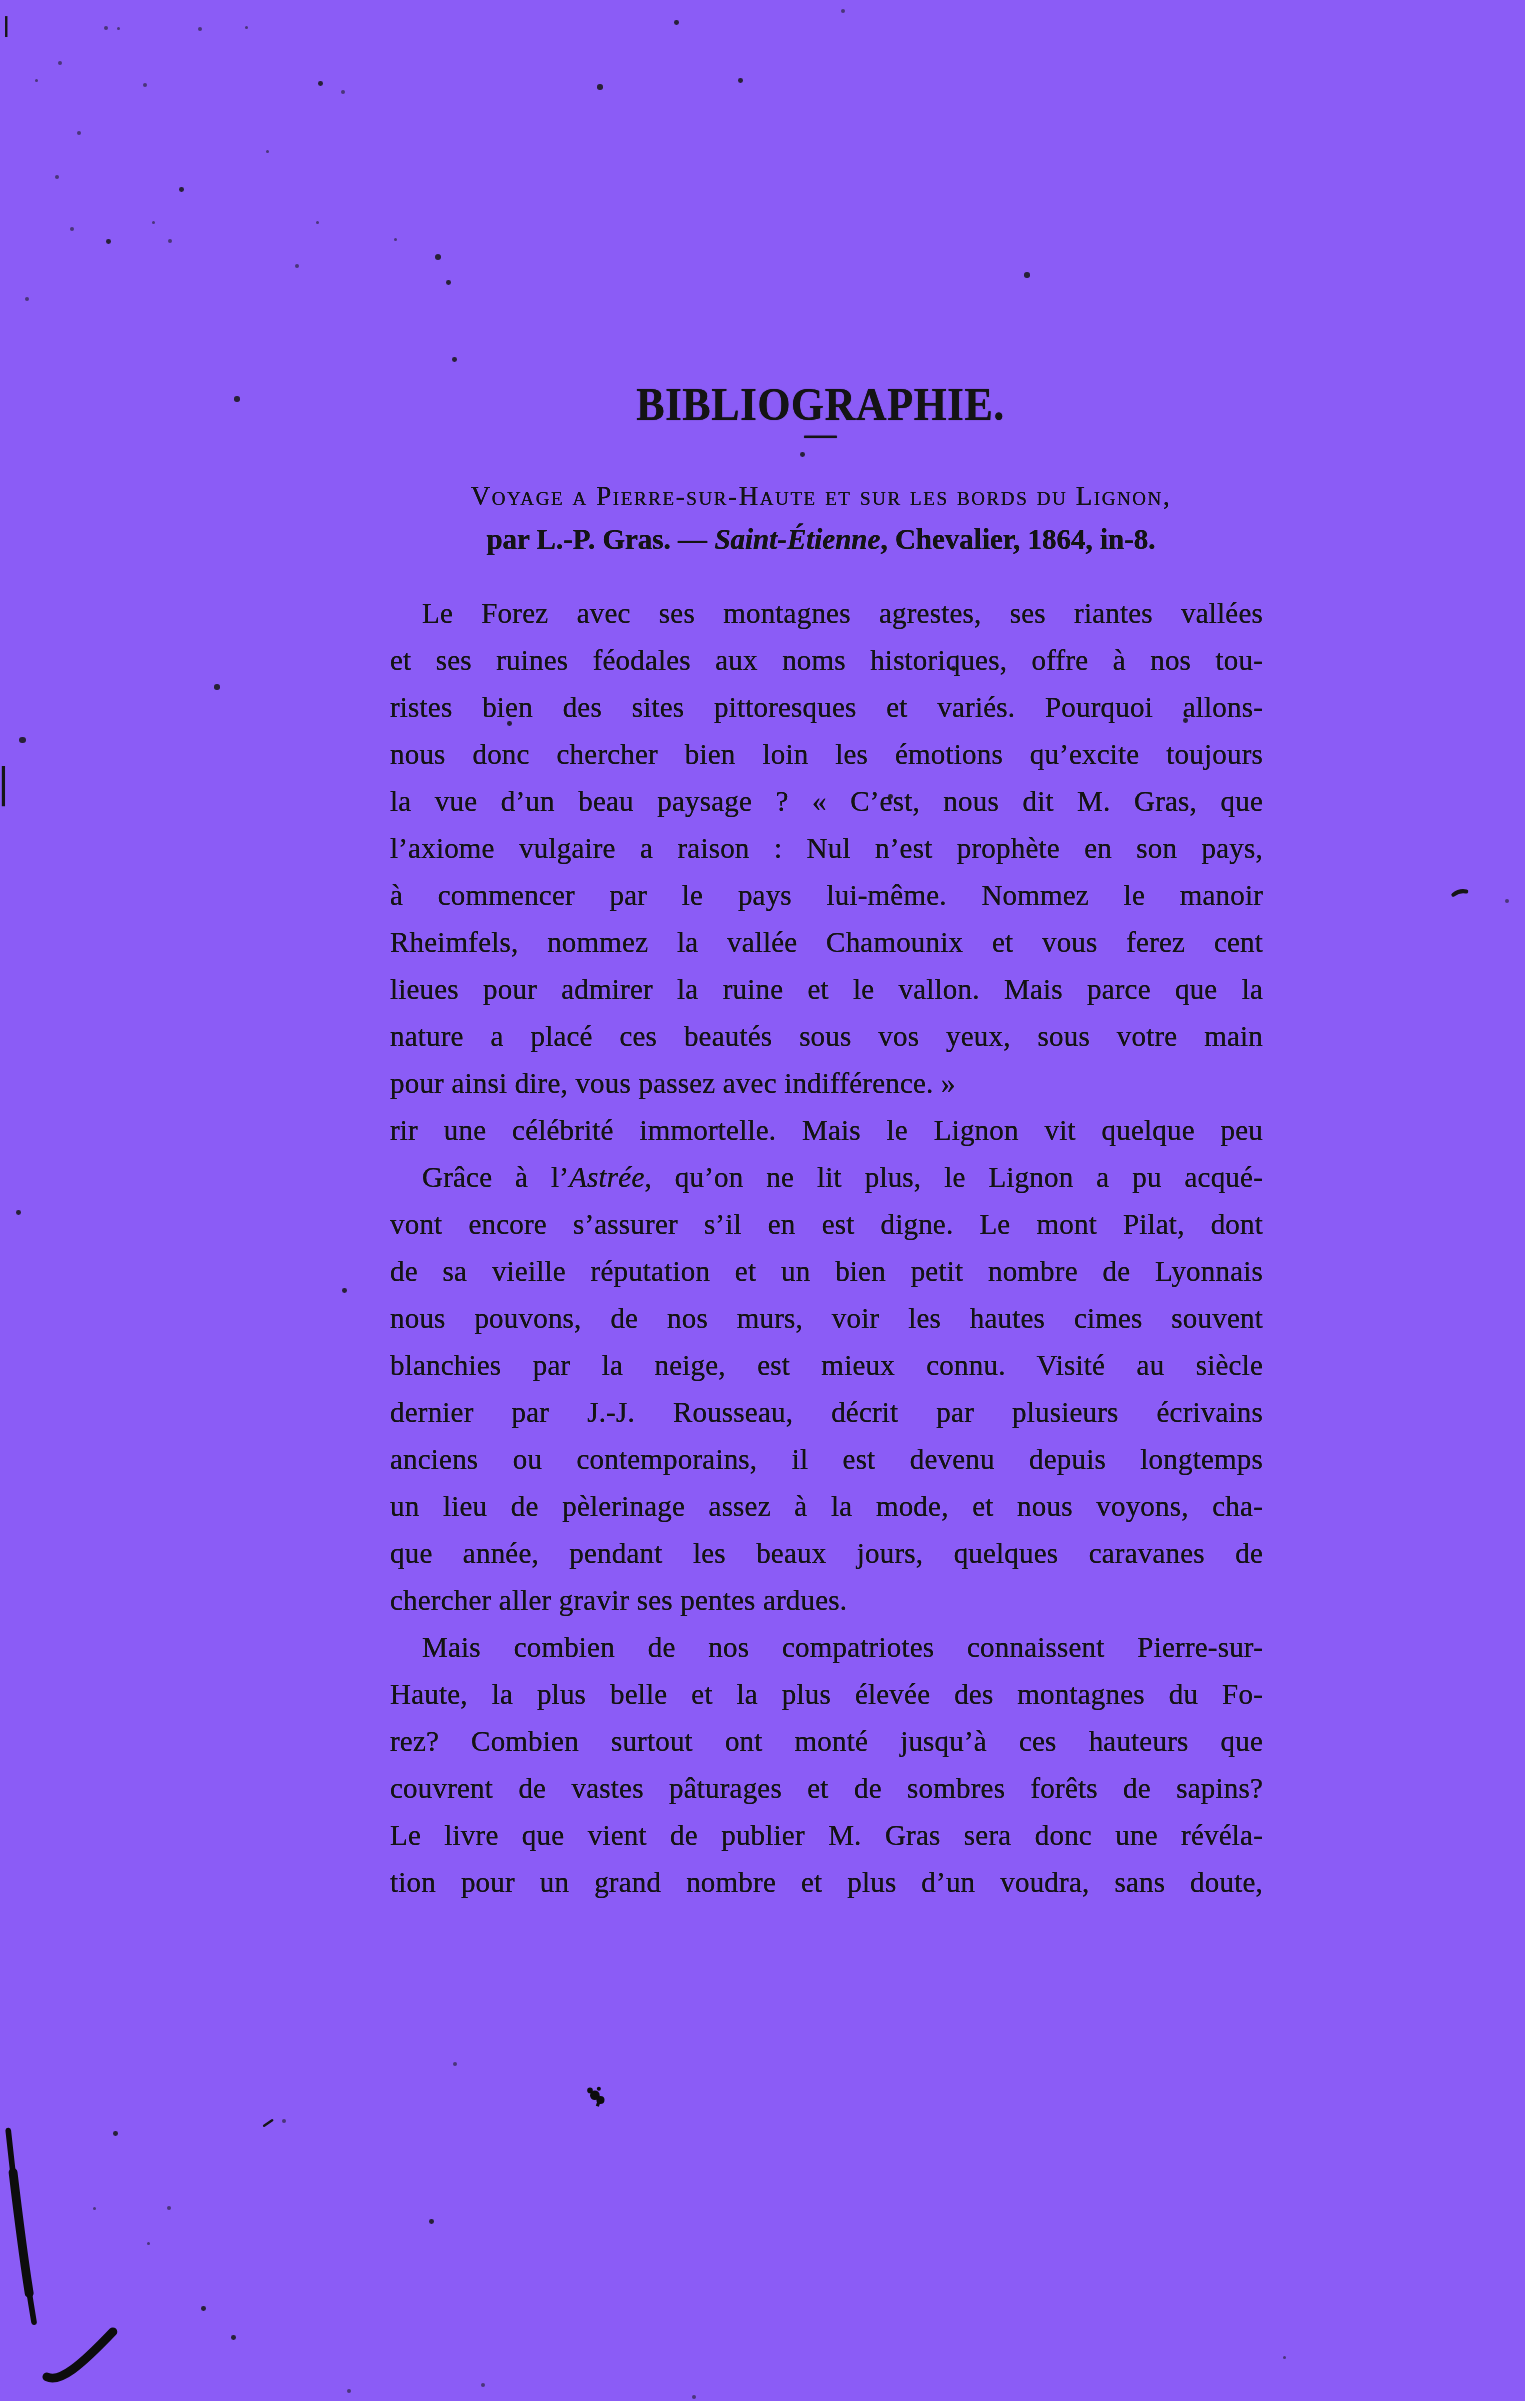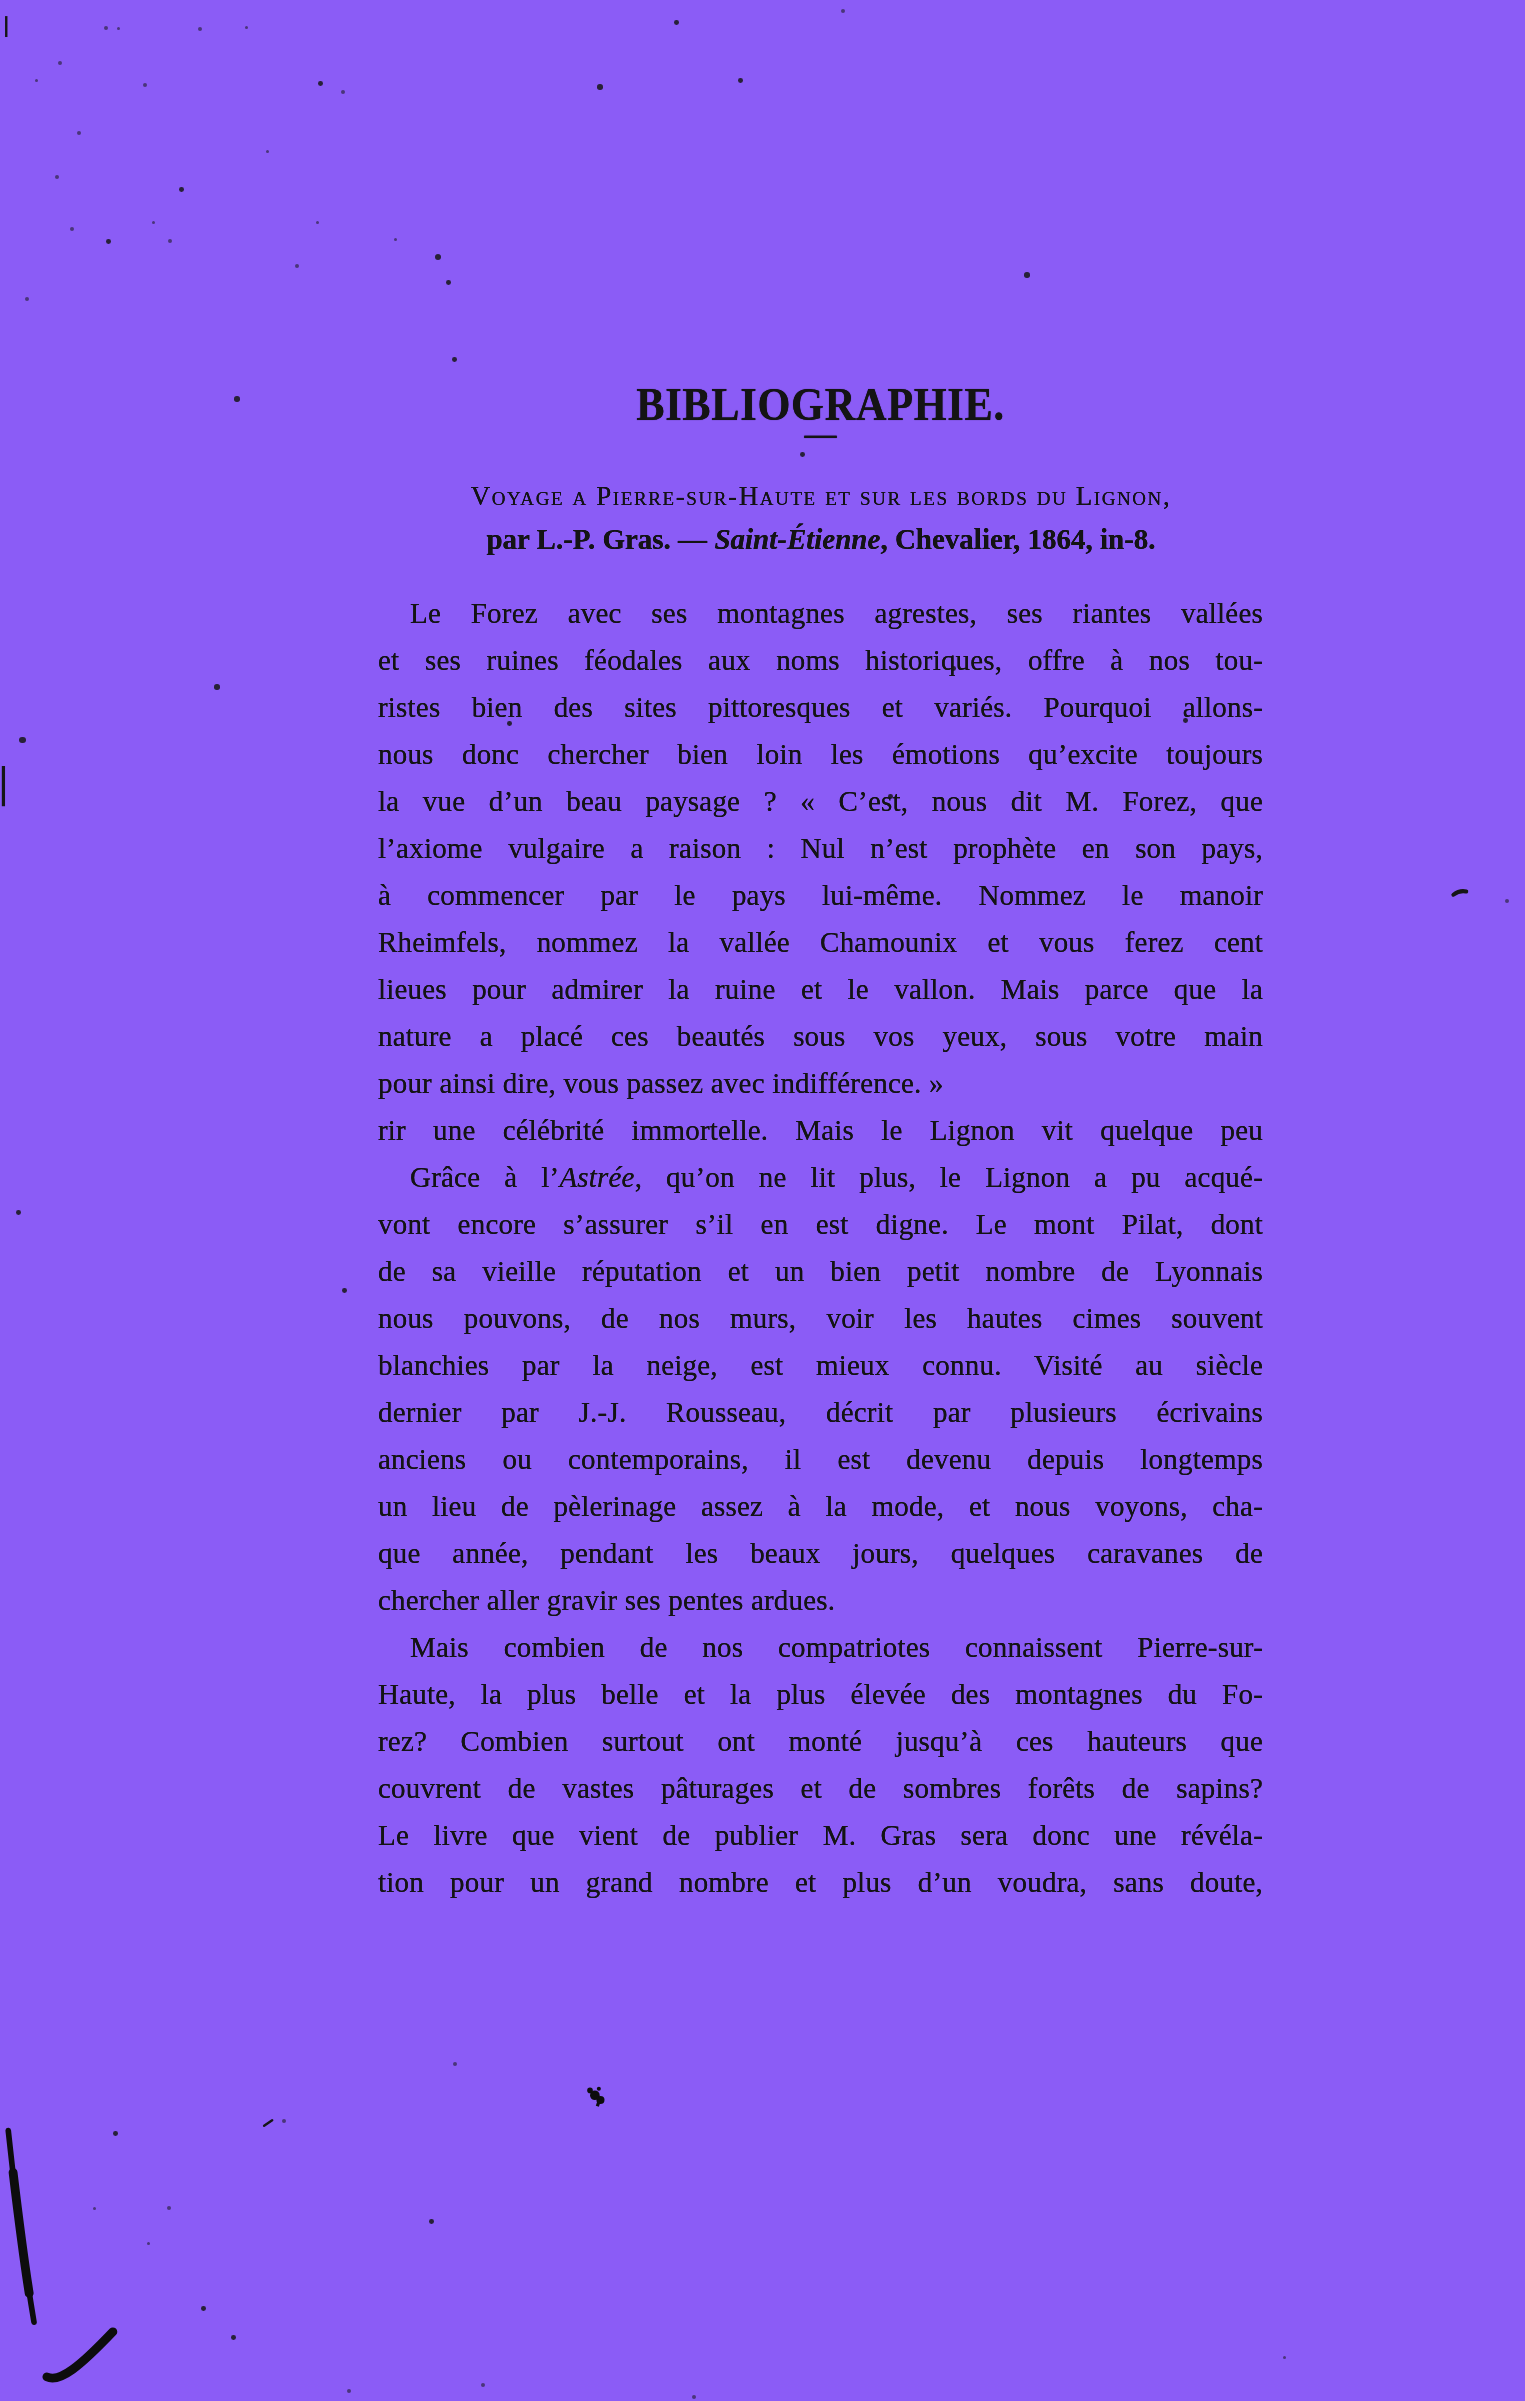--- a/index.html
+++ b/index.html
@@ -53,20 +53,21 @@
     font-size: 29px;
     line-height: 47px;
     letter-spacing: 0.2px;
     text-shadow: 0 0 0.5px #111;
   }
   .line {
     height: 47px;
     text-align: justify;
     text-align-last: justify;
     white-space: nowrap;
+    margin-left: 12px;
   }
   .line.indent { text-indent: 32px; }
   .line.flush { text-align-last: left; }
   .it { font-style: italic; }
 
   .ink-overlay { position: absolute; left: 0; top: 0; pointer-events: none; }
   .speck {
     position: absolute;
     background: #161616;
     border-radius: 50%;
@@ -84,21 +85,21 @@
   <div class="entry-heading">
     <div class="entry-line1"><span>Voyage a Pierre-sur-Haute et sur les bords du Lignon,</span></div>
     <div class="entry-line2"><span>par L.-P. Gras. — </span><span class="it">Saint-Étienne</span><span>, Chevalier, 1864, in-8.</span></div>
   </div>
 
   <div class="body-text">
       <div class="line indent"><span>Le Forez avec ses montagnes agrestes, ses riantes vallées</span></div>
       <div class="line"><span>et ses ruines féodales aux noms historiques, offre à nos tou-</span></div>
       <div class="line"><span>ristes bien des sites pittoresques et variés. Pourquoi allons-</span></div>
       <div class="line"><span>nous donc chercher bien loin les émotions qu’excite toujours</span></div>
-      <div class="line"><span>la vue d’un beau paysage ? « C’est, nous dit M. Forez, que</span></div>
+      <div class="line"><span>la vue d’un beau paysage ? « C’est, nous dit M. Gras, que</span></div>
       <div class="line"><span>l’axiome vulgaire a raison : Nul n’est prophète en son pays,</span></div>
       <div class="line"><span>à commencer par le pays lui-même. Nommez le manoir</span></div>
       <div class="line"><span>Rheimfels, nommez la vallée Chamounix et vous ferez cent</span></div>
       <div class="line"><span>lieues pour admirer la ruine et le vallon. Mais parce que la</span></div>
       <div class="line"><span>nature a placé ces beautés sous vos yeux, sous votre main</span></div>
       <div class="line flush"><span>pour ainsi dire, vous passez avec indifférence. »</span></div>
       <div class="line"><span>rir une célébrité immortelle. Mais le Lignon vit quelque peu</span></div>
       <div class="line indent"><span>Grâce à l’</span><span class="it">Astrée</span><span>, qu’on ne lit plus, le Lignon a pu acqué-</span></div>
       <div class="line"><span>vont encore s’assurer s’il en est digne. Le mont Pilat, dont</span></div>
       <div class="line"><span>de sa vieille réputation et un bien petit nombre de Lyonnais</span></div>

